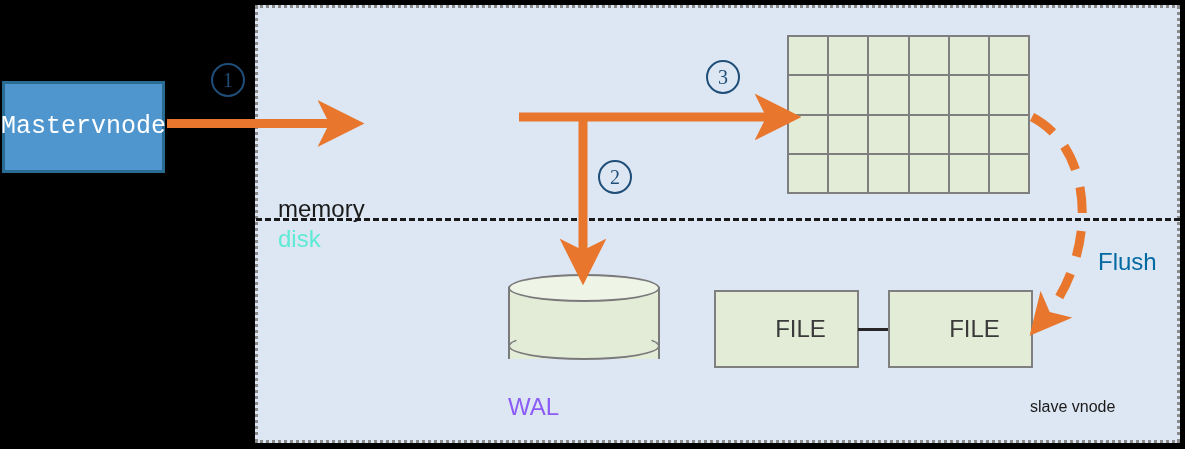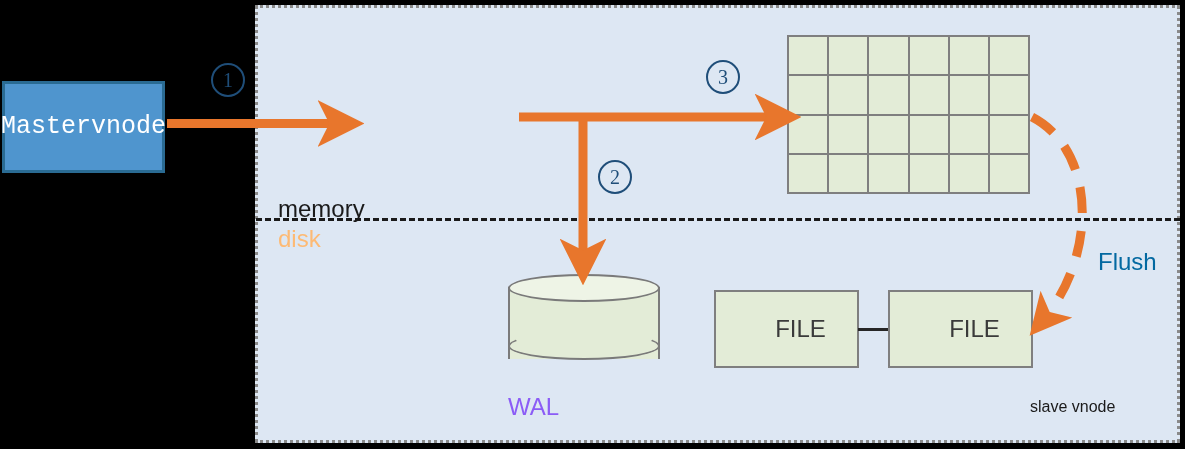--- a/index.html
+++ b/index.html
@@ -173,21 +173,21 @@
     left: 278px;
     top: 195px;
     font-size: 24px;
     color: #1a1a1a;
   }
   #disk-label {
     position: absolute;
     left: 278px;
     top: 225px;
     font-size: 24px;
-    color: #fdba74;
+    color: #5eead4;
   }
 
   
   #slave-vnode-label {
     position: absolute;
     left: 1030px;
     top: 398px;
     font-size: 16px;
     color: #1a1a1a;
   }

